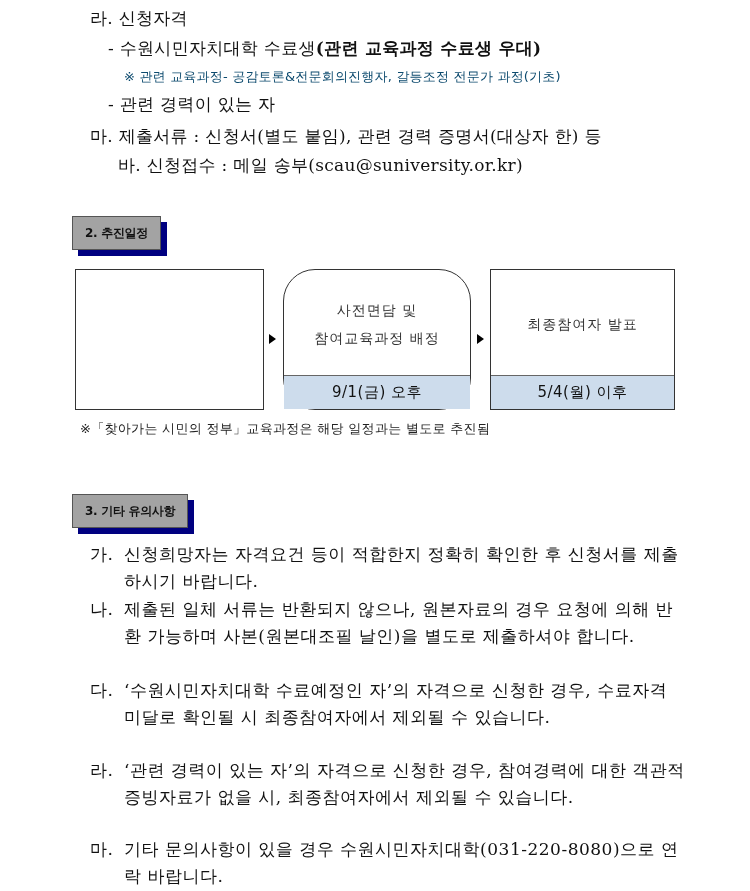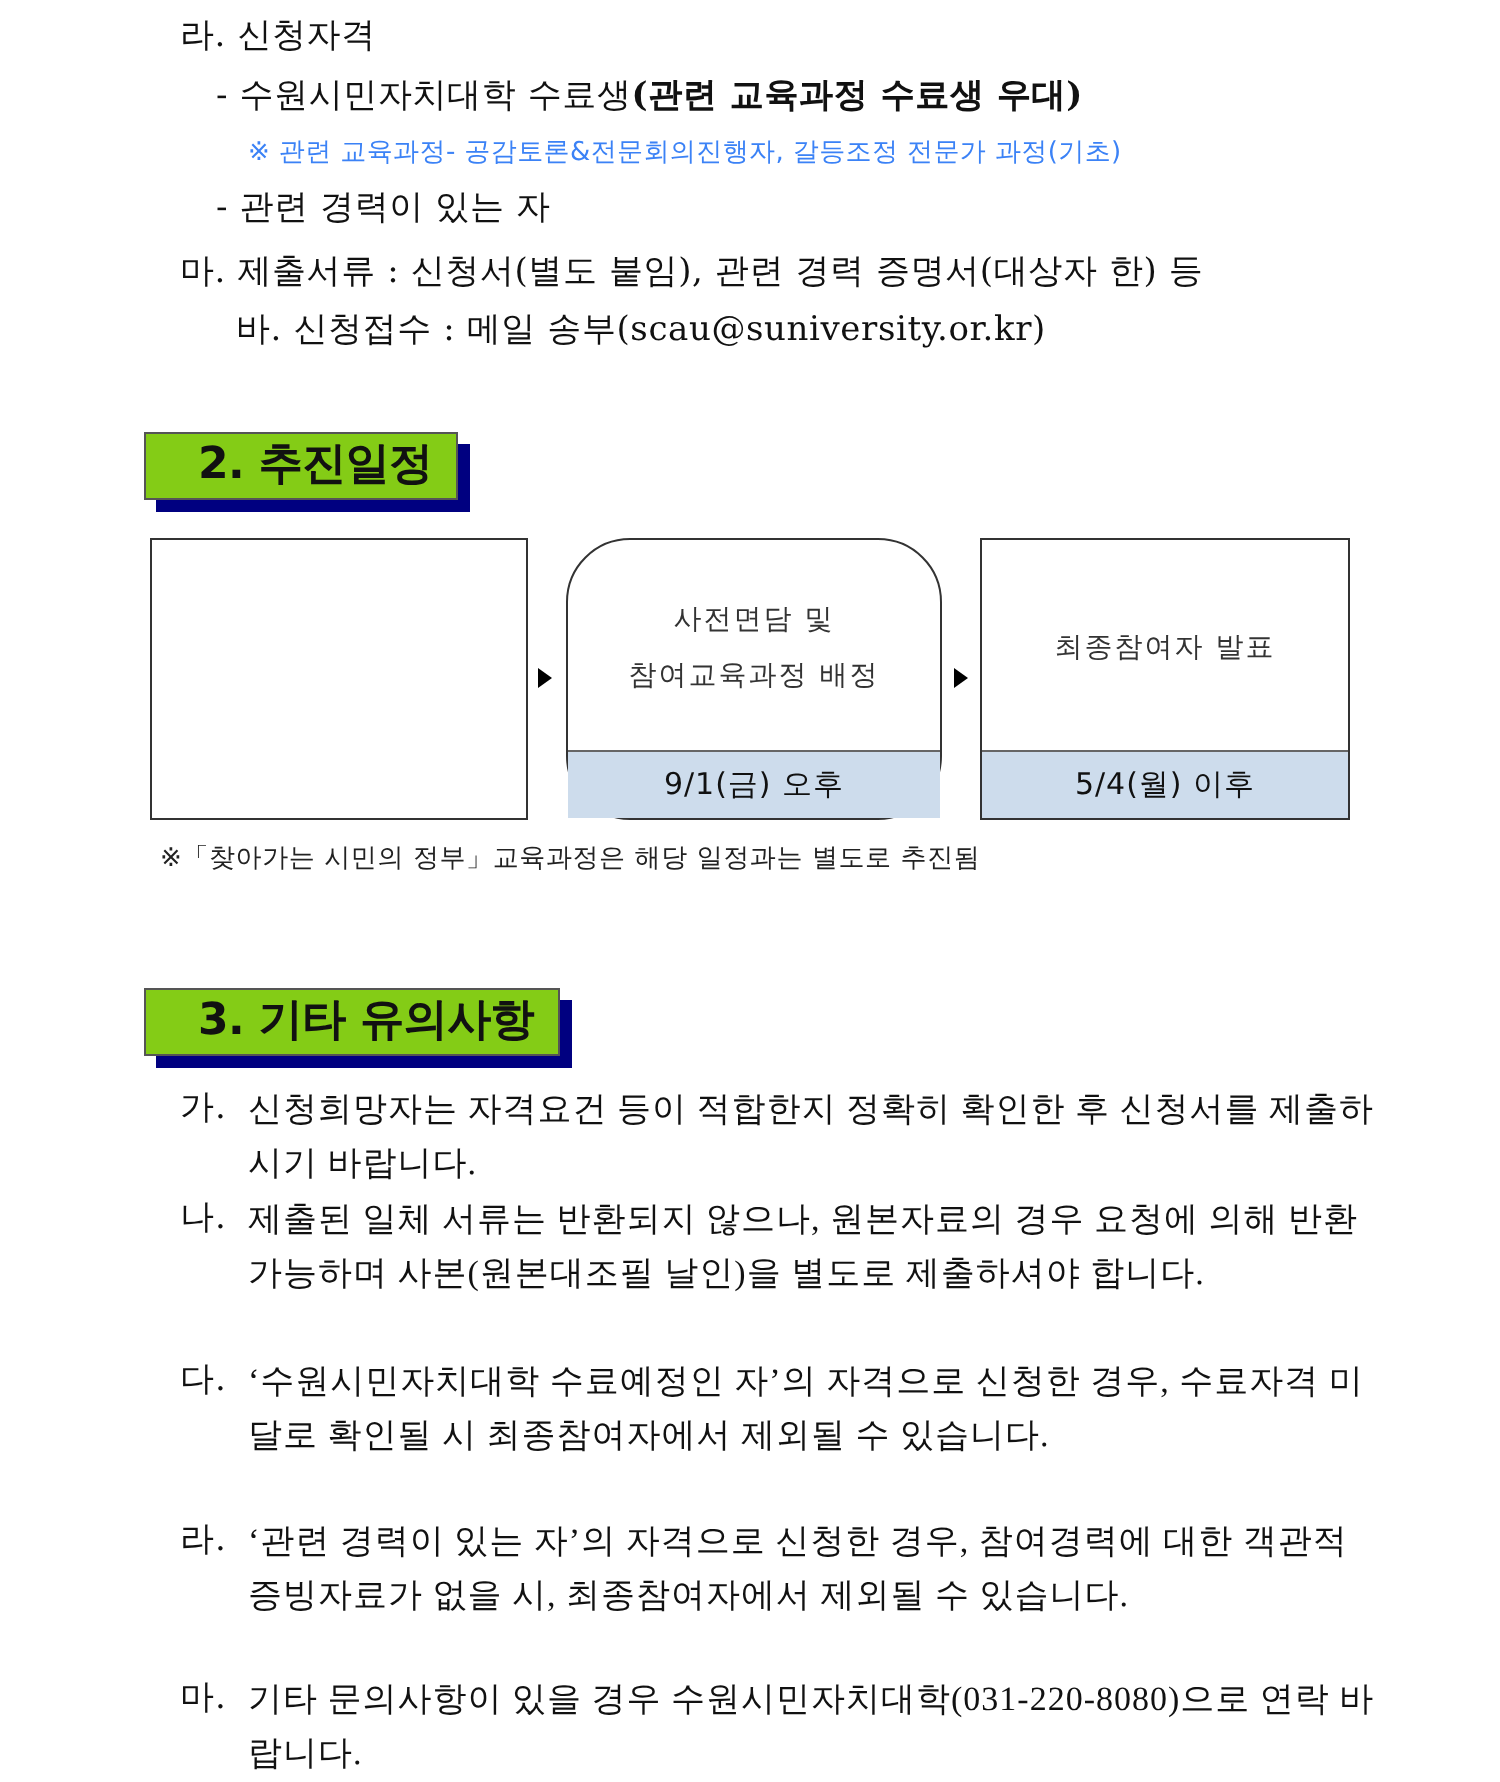--- a/index.html
+++ b/index.html
@@ -2,27 +2,27 @@
 <html><head>
 <meta charset="utf-8">
 <style>
   html, body { margin: 0; padding: 0; background: #ffffff; }
   body {
     width: 750px; height: 891px; position: relative; overflow: hidden;
     font-family: "DejaVu Serif", "Liberation Serif", serif;
     color: #111;
   }
   .line { position: absolute; white-space: nowrap; font-size: 17px; line-height: 24px; letter-spacing: 0.3px; }
-  .small { font-size: 13px; line-height: 20px; letter-spacing: 0.2px; color: #3b82f6; font-family: "DejaVu Sans", sans-serif; }
+  .small { font-size: 13px; line-height: 20px; letter-spacing: 0.2px; color: #0c4a6e; font-family: "DejaVu Sans", sans-serif; }
   .bold { font-weight: bold; text-align: center; }
   .sec-head {
-    position: absolute; background: #84cc16; border: 1px solid #555;
+    position: absolute; background: #a3a3a3; border: 1px solid #555;
     box-shadow: 6px 6px 0 #000080;
     font-family: "DejaVu Sans", "Liberation Sans", sans-serif;
-    font-weight: bold; font-size: 22px; line-height: 32px; padding: 0 12px 0 26px;
+    font-weight: bold; font-size: 12px; line-height: 32px; padding: 0 12px 0 12px;
     letter-spacing: -0.3px;
   }
   .step {
     position: absolute; top: 269px; height: 141px;
     border: 1.5px solid #333; box-sizing: border-box; background: #fff;
     font-family: "DejaVu Sans", "Liberation Sans", sans-serif;
   }
   .step-label {
     position: absolute; left: 0; right: 0; top: 0; height: 107px;
     display: flex; flex-direction: column; align-items: center; justify-content: center;
@@ -35,21 +35,21 @@
     font-size: 15px; color: #111; letter-spacing: 0.5px;
   }
   .arrow {
     position: absolute; top: 334px; width: 0; height: 0;
     border-top: 5px solid transparent; border-bottom: 5px solid transparent;
     border-left: 7px solid #000;
   }
   .note { position: absolute; font-family: "DejaVu Sans", sans-serif; font-size: 13px; color: #222; white-space: nowrap; letter-spacing: 0.3px; }
   .item { position: absolute; left: 90px; width: 600px; font-size: 17px; line-height: 27px; letter-spacing: 0.5px; }
   .item .marker { position: absolute; left: 0; top: 0; }
-  .item .txt { display: block; padding-left: 34px; font-family: Liberation Serif, serif; }
+  .item .txt { display: block; padding-left: 34px; }
 </style>
 </head>
 <body>
 
 <div class="line" style="left:90px; top:6px;">라. 신청자격</div>
 <div class="line" style="left:108px; top:36px;"><span>- 수원시민자치대학 수료생</span><span class="bold">(관련 교육과정 수료생 우대)</span></div>
 <div class="line small" style="left:124px; top:67px;">※ 관련 교육과정- 공감토론&amp;전문회의진행자, 갈등조정 전문가 과정(기초)</div>
 <div class="line" style="left:108px; top:92px;">- 관련 경력이 있는 자</div>
 <div class="line" style="left:90px; top:124px;">마. 제출서류 : 신청서(별도 붙임), 관련 경력 증명서(대상자 한) 등</div>
 <div class="line" style="left:102px; top:153px;margin-left:16px;">바. 신청접수 : 메일 송부(scau@suniversity.or.kr)</div>

